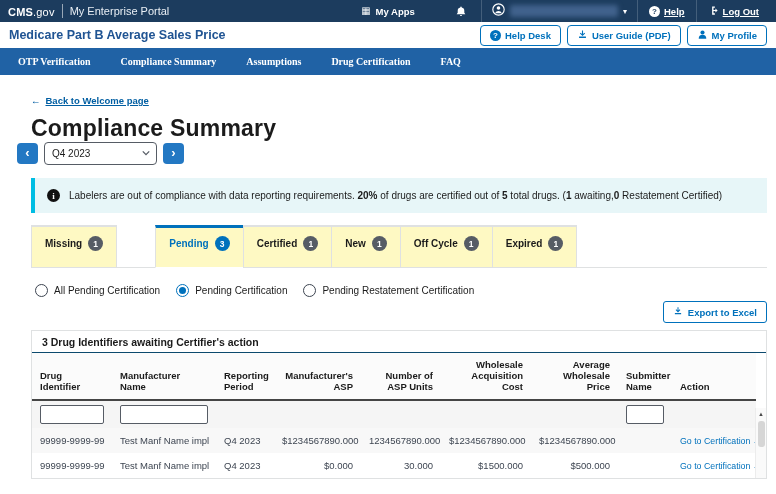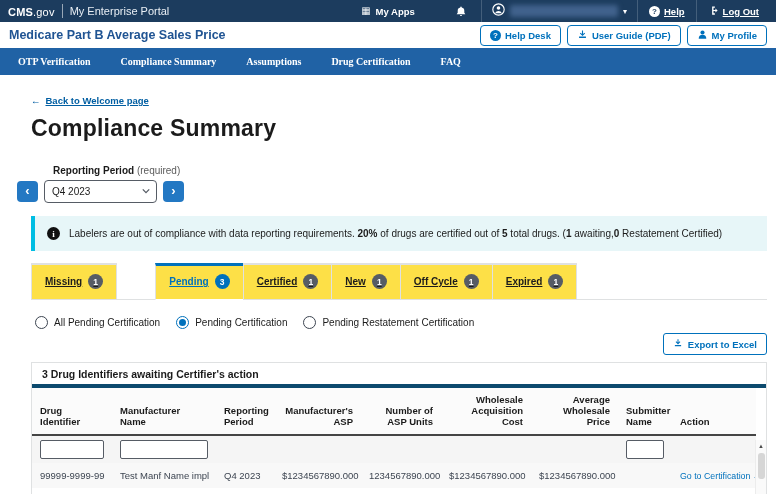--- a/index.html
+++ b/index.html
@@ -53,39 +53,39 @@
   .sel-chev svg { display:block; }
 
   
   .alert { margin-top:13px; background:#e7f6f8; border-left:4px solid #00bde3; padding:11px 12px; display:flex; align-items:center; gap:9px; }
   .info-icon { flex:0 0 auto; width:13px; height:13px; border-radius:50%; background:#111; color:#fff; font-size:9px; font-weight:bold; display:flex; align-items:center; justify-content:center; font-family:"Liberation Serif",serif; }
   .alert-text { font-size:10px; color:#1b1b1b; }
   .alert-text b { font-weight:bold; }
 
   
   .tabs { margin-top:12px; display:flex; border-bottom:1px solid #dfe1e2; }
-  .tab { display:flex; align-items:center; gap:6px; background:#fde047; border:1px solid #dfe1e2; border-top-width:2px; padding:9px 13px 10px; font-size:10px; font-weight:bold; color:#1b1b1b; margin-right:-1px; margin-bottom:-1px; cursor:pointer;text-decoration:underline; }
+  .tab { display:flex; align-items:center; gap:6px; background:#fef9c3; border:1px solid #dfe1e2; border-top-width:2px; padding:9px 13px 16px; font-size:10px; font-weight:bold; color:#1b1b1b; margin-right:-1px; margin-bottom:-1px; cursor:pointer; }
   .tab.active { border-top:3px solid #0071bc; border-bottom-color:#fff; color:#0071bc; padding-top:8px;margin-left:39px; }
   .badge { min-width:15px; height:15px; padding:0 3px; border-radius:8px; background:#565c65; color:#fff; font-size:8.5px; font-weight:bold; display:flex; align-items:center; justify-content:center; }
   .tab.active .badge { background:#0071bc; }
 
   
   .radio-row { margin:16px 0 0 4px; display:flex; align-items:center; gap:16px; }
   .radio { display:flex; align-items:center; gap:6px; font-size:10px; color:#1b1b1b; cursor:pointer; }
   .rdot { width:13px; height:13px; border:1.5px solid #3d4551; border-radius:50%; display:flex; align-items:center; justify-content:center; background:#fff; }
   .radio.selected .rdot { border-color:#0071bc; }
   .radio.selected .rdot i { width:7px; height:7px; border-radius:50%; background:#0071bc; }
 
   
   .export-row { display:flex; justify-content:flex-end; margin-top:4px; }
   .export-btn { display:flex; align-items:center; gap:5px; border:1px solid #0071bc; border-radius:3px; background:#fff; color:#0071bc; font-size:9.5px; font-weight:bold; padding:4px 9px; cursor:pointer; font-family:inherit; }
 
   
   .table-card { position:relative; margin-top:7px; border:1px solid #dfe1e2; background:#fff; }
-  .table-title { padding:5px 10px 4px; font-size:10.5px; font-weight:bold; color:#1b1b1b; border-bottom:4px solid #0c4a6e; }
+  .table-title { padding:5px 10px 4px; font-size:10.5px; font-weight:bold; color:#1b1b1b; border-bottom:1px solid #0c4a6e; }
   table { width:calc(100% - 12px); border-collapse:collapse; table-layout:fixed; }
   th { font-size:9.5px; font-weight:bold; color:#1b1b1b; text-align:left; vertical-align:bottom; padding:6px 8px 7px; background:#fbfbfb; border-bottom:2px solid #454545; }
   th.num, td.num { text-align:right; }
   td { font-size:9.5px; color:#3d4551; padding:7px 8px; vertical-align:middle; overflow:hidden; white-space:nowrap; }
   tr.filter-row td { background:#f5f5f5; padding:4px 8px; }
   .filter-input { height:19px; border:1px solid #565c65; border-radius:2px; background:#fff; width:100%; font-size:9.5px; padding:0 4px; font-family:inherit; }
   tr.data-row:nth-child(odd) td { background:#fff; }
   tr.data-row:nth-child(even) td { background:#f8f8f8; }
   .goto-link { color:#0071bc; font-size:8.8px; text-decoration:none; white-space:nowrap; cursor:pointer; display:inline-flex; align-items:center; gap:2px; }
   .redacted-cell { width:46px; height:12px; background:#dddddd; border-radius:6px; filter:blur(2px); }
@@ -176,23 +176,20 @@
   </nav>
 
   <main>
     <a class="back-link">
       <span>←</span>
       <span class="lbl">Back to Welcome page</span>
     </a>
 
     <h1 class="page-title">Compliance Summary</h1>
 
-    <div class="rp-label">
-      <b>Reporting Period</b> <span class="req">(required)</span>
-    </div>
     <div class="period-row">
       <button class="nav-sq">
           <span>‹</span>
         </button>
       <span class="rp-select-wrap">
         <select class="rp-select">
           <option>Q4 2023</option>
         </select>
         <span class="sel-chev">
           <svg width="8" height="8" viewBox="0 0 10 10">

